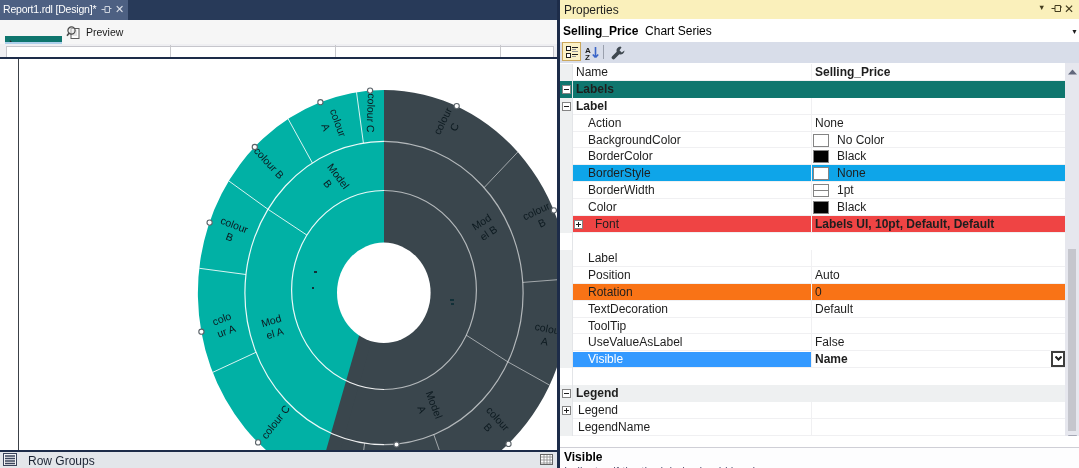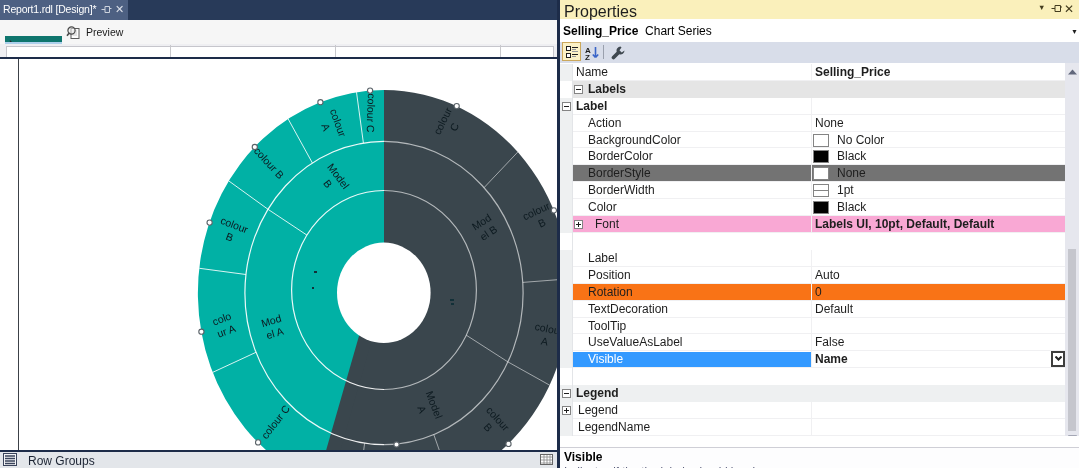--- a/index.html
+++ b/index.html
@@ -132,21 +132,21 @@
       <path d="M1 3 H12 M1 6 H12 M1 9 H12 M4 1 V10 M7 1 V10 M10 1 V10" stroke="#888" stroke-width="0.8"></path>
     </svg>
   </div>
 </div>
 
 <div class="abs" style="left:557px;top:0;width:3px;height:468px;background:#1d2c49;"></div>
 
 <div class="abs" style="left:560px;top:0;width:519px;height:468px;background:#fff;">
 
   <div class="abs" style="left:0;top:0;width:519px;height:19px;background:#faf0bb;">
-    <span class="abs" style="left:4px;top:3px;color:#1e1e1e;font-size:16px;">Properties</span>
+    <span class="abs" style="left:4px;top:3px;color:#1e1e1e;font-size:12px;">Properties</span>
     <span class="abs" style="left:478px;top:3px;color:#433c1e;font-size:7.5px;">▼</span>
     <svg class="abs" style="left:491px;top:4px" width="12" height="10">
         <path d="M0.5 4.5 H4 M4 1.5 H9.5 V7.5 H4 Z M9.5 3 H11" stroke="#433c1e" fill="none"></path>
       </svg>
     <span class="abs" style="left:504px;top:2px;color:#433c1e;font-size:12px;">✕</span>
   </div>
 
   <div class="abs" style="left:0;top:20px;width:519px;height:22px;background:#fff;">
     <span class="abs" style="left:3px;top:4px;"><b>Selling_Price</b>&nbsp; Chart Series</span>
     <span class="abs" style="left:511px;top:8px;color:#1e1e1e;font-size:7px;">▼</span>
@@ -178,21 +178,21 @@
   </div>
 
   <div class="abs" style="left:0;top:0px;width:505px;height:468px;">
     <div style="position:absolute;left:0;top:64px;width:505px;height:17px;background:#fff;">
         <span style="position:absolute;left:13px;bottom:0;width:492px;height:1px;background:#f0f0f2;"></span>
         <span style="position:absolute;left:251px;top:0;width:1px;height:100%;background:#f0f0f2;"></span>
         <span style="position:absolute;left:0;top:0;width:13px;height:100%;background:#eef0f1;"></span>
         <span style="position:absolute;left:16px;top:1px;font-weight:normal;color:#1e1e1e;">Name</span>
         <span style="position:absolute;left:255px;top:1px;color:#1e1e1e;"><b>Selling_Price</b></span>
       </div>
-<div style="position:absolute;left:12px;top:81px;width:505px;height:17px;background:#e5e5e5;">
+<div style="position:absolute;left:0;top:81px;width:505px;height:17px;background:#0f766e;">
         <span style="position:absolute;left:2px;top:4px;width:9px;height:9px;border:1px solid #848484;background:#fff;"></span>
         <span style="position:absolute;left:4px;top:8px;width:5px;height:1px;background:#1e1e1e;"></span>
         <span style="position:absolute;left:16px;top:1px;font-weight:bold;color:#1e1e1e;">Labels</span>
       </div>
 <div style="position:absolute;left:0;top:98px;width:505px;height:17px;background:#fff;">
         <span style="position:absolute;left:13px;bottom:0;width:492px;height:1px;background:#f0f0f2;"></span>
         <span style="position:absolute;left:251px;top:0;width:1px;height:100%;background:#f0f0f2;"></span>
         <span style="position:absolute;left:0;top:0;width:13px;height:100%;background:#eef0f1;"></span>
         <span style="position:absolute;left:2px;top:4px;width:9px;height:9px;border:1px solid #848484;background:#fff;"></span>
         <span style="position:absolute;left:4px;top:8px;width:5px;height:1px;background:#1e1e1e;"></span>
@@ -214,21 +214,21 @@
         <span style="position:absolute;left:277px;top:1px;color:#1e1e1e;">No Color</span>
       </div>
 <div style="position:absolute;left:0;top:148px;width:505px;height:17px;background:#fff;">
         <span style="position:absolute;left:13px;bottom:0;width:492px;height:1px;background:#f0f0f2;"></span>
         <span style="position:absolute;left:251px;top:0;width:1px;height:100%;background:#f0f0f2;"></span>
         <span style="position:absolute;left:0;top:0;width:13px;height:100%;background:#eef0f1;"></span>
         <span style="position:absolute;left:28px;top:1px;font-weight:normal;color:#1e1e1e;">BorderColor</span>
         <span style="position:absolute;left:252.5px;top:2px;width:16px;height:13px;border:1px solid #848484;background:#000;"></span>
         <span style="position:absolute;left:277px;top:1px;color:#1e1e1e;">Black</span>
       </div>
-<div style="position:absolute;left:0;top:165px;width:505px;height:17px;background:#737373;">
+<div style="position:absolute;left:0;top:165px;width:505px;height:17px;background:#0ea5e9;">
         <span style="position:absolute;left:13px;bottom:0;width:492px;height:1px;background:#f0f0f2;"></span>
         <span style="position:absolute;left:251px;top:0;width:1px;height:100%;background:#f0f0f2;"></span>
         <span style="position:absolute;left:0;top:0;width:13px;height:100%;background:#eef0f1;"></span>
         <span style="position:absolute;left:28px;top:1px;font-weight:normal;color:#1e1e1e;">BorderStyle</span>
         <span style="position:absolute;left:252.5px;top:2px;width:16px;height:13px;border:1px solid #848484;background:#fff;"></span>
         <span style="position:absolute;left:277px;top:1px;color:#1e1e1e;">None</span>
       </div>
 <div style="position:absolute;left:0;top:182px;width:505px;height:17px;background:#fff;">
         <span style="position:absolute;left:13px;bottom:0;width:492px;height:1px;background:#f0f0f2;"></span>
         <span style="position:absolute;left:251px;top:0;width:1px;height:100%;background:#f0f0f2;"></span>
@@ -239,21 +239,21 @@
         <span style="position:absolute;left:277px;top:1px;color:#1e1e1e;">1pt</span>
       </div>
 <div style="position:absolute;left:0;top:199px;width:505px;height:17px;background:#fff;">
         <span style="position:absolute;left:13px;bottom:0;width:492px;height:1px;background:#f0f0f2;"></span>
         <span style="position:absolute;left:251px;top:0;width:1px;height:100%;background:#f0f0f2;"></span>
         <span style="position:absolute;left:0;top:0;width:13px;height:100%;background:#eef0f1;"></span>
         <span style="position:absolute;left:28px;top:1px;font-weight:normal;color:#1e1e1e;">Color</span>
         <span style="position:absolute;left:252.5px;top:2px;width:16px;height:13px;border:1px solid #848484;background:#000;"></span>
         <span style="position:absolute;left:277px;top:1px;color:#1e1e1e;">Black</span>
       </div>
-<div style="position:absolute;left:0;top:216px;width:505px;height:17px;background:#f9a8d4;padding-left:41px;">
+<div style="position:absolute;left:0;top:216px;width:505px;height:17px;background:#ef4444;padding-left:41px;">
         <span style="position:absolute;left:13px;bottom:0;width:492px;height:1px;background:#f0f0f2;"></span>
         <span style="position:absolute;left:251px;top:0;width:1px;height:100%;background:#f0f0f2;"></span>
         <span style="position:absolute;left:0;top:0;width:13px;height:100%;background:#eef0f1;"></span>
         <span style="position:absolute;left:14px;top:4px;width:9px;height:9px;border:1px solid #848484;background:#fff;"></span>
         <span style="position:absolute;left:16px;top:8px;width:5px;height:1px;background:#1e1e1e;"></span>
         <span style="position:absolute;left:18px;top:6px;width:1px;height:5px;background:#1e1e1e;"></span>
         <span style="position:absolute;left:35px;top:1px;font-weight:normal;color:#1e1e1e;">Font</span>
         <span style="position:absolute;left:255px;top:1px;color:#1e1e1e;"><b>Labels UI, 10pt, Default, Default</b></span>
       </div>
 <div style="position:absolute;left:0;top:250px;width:505px;height:17px;background:#fff;">

